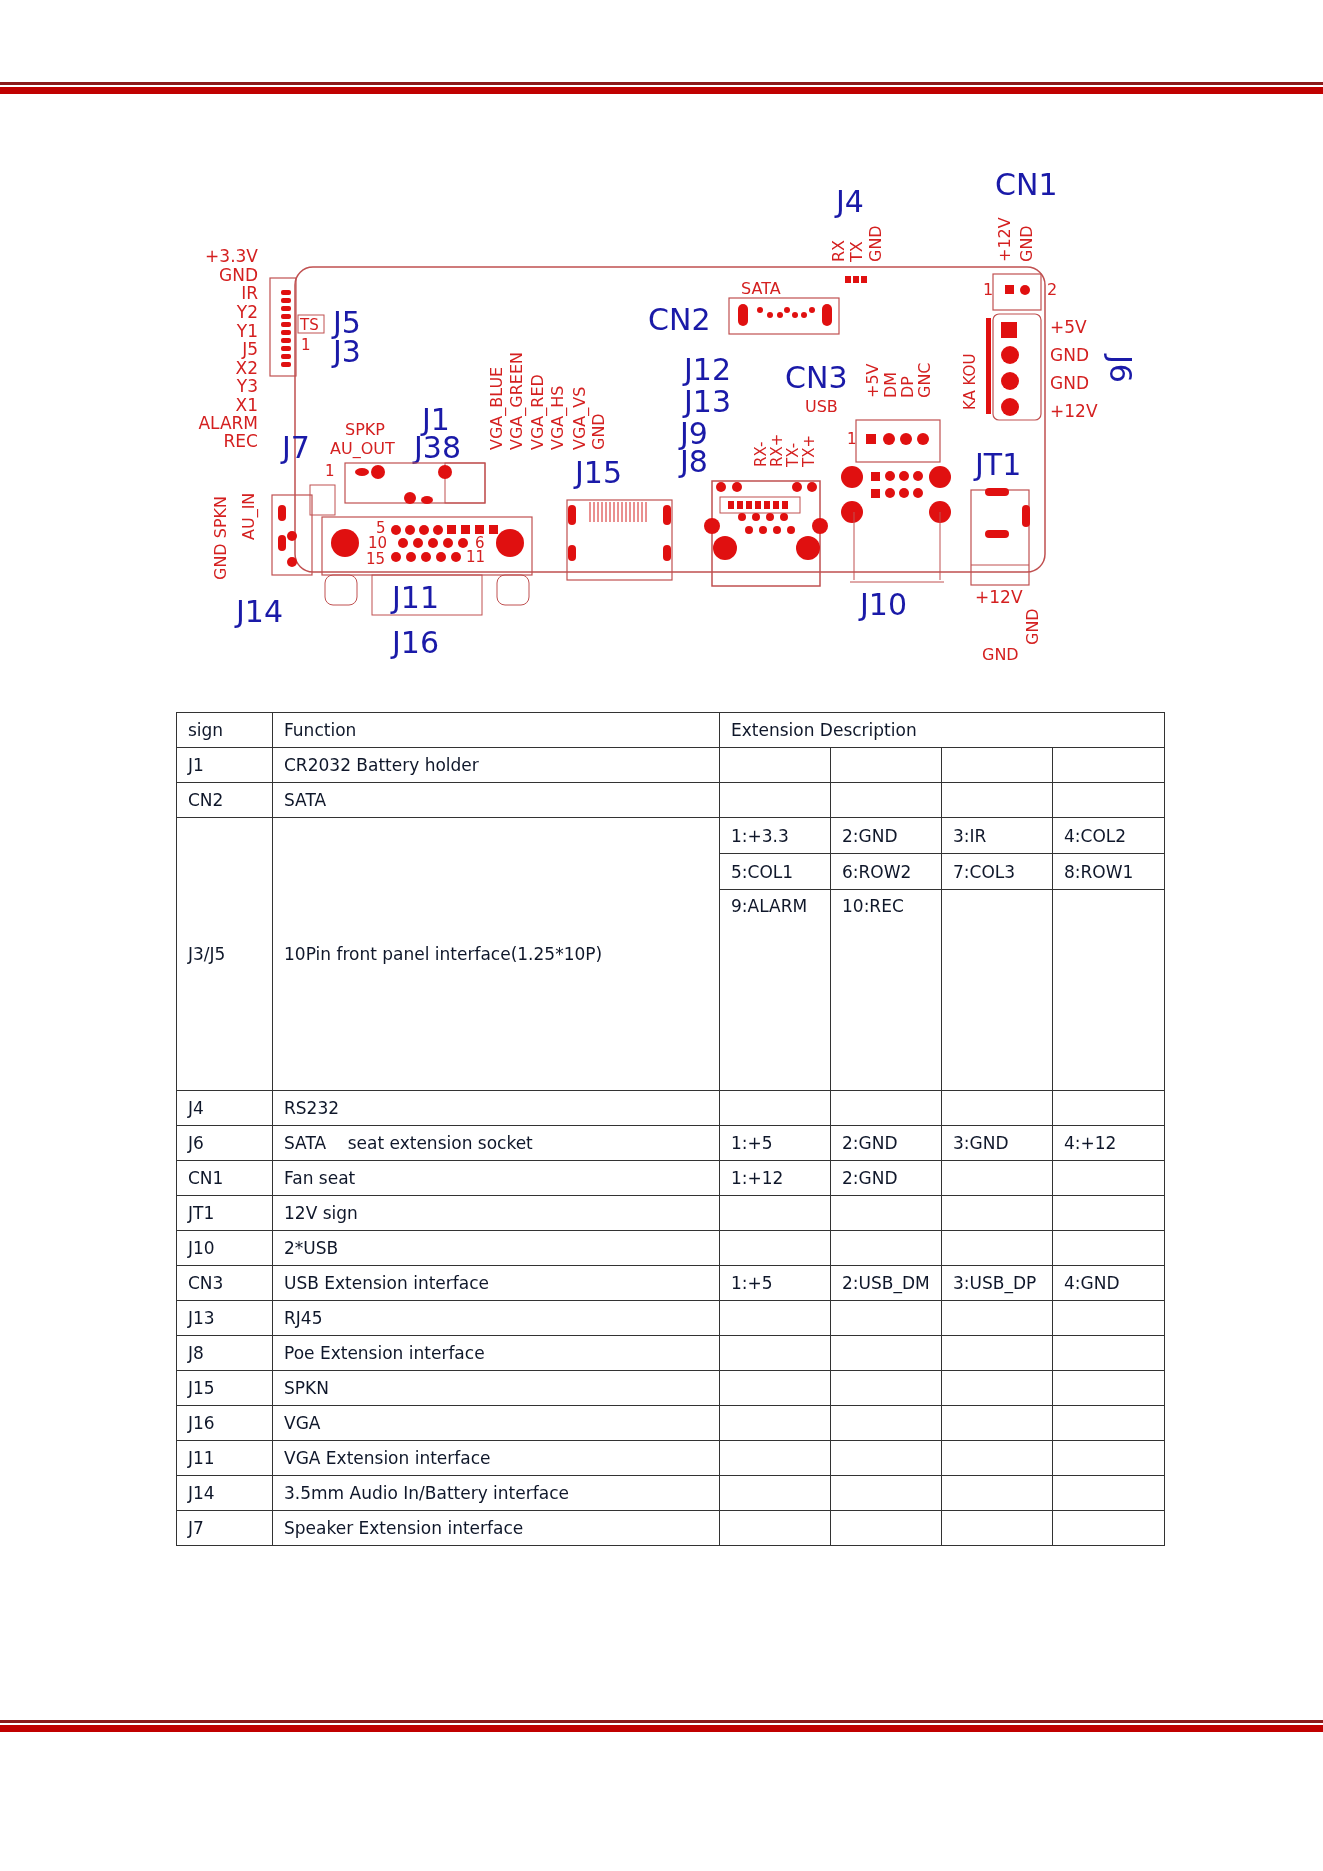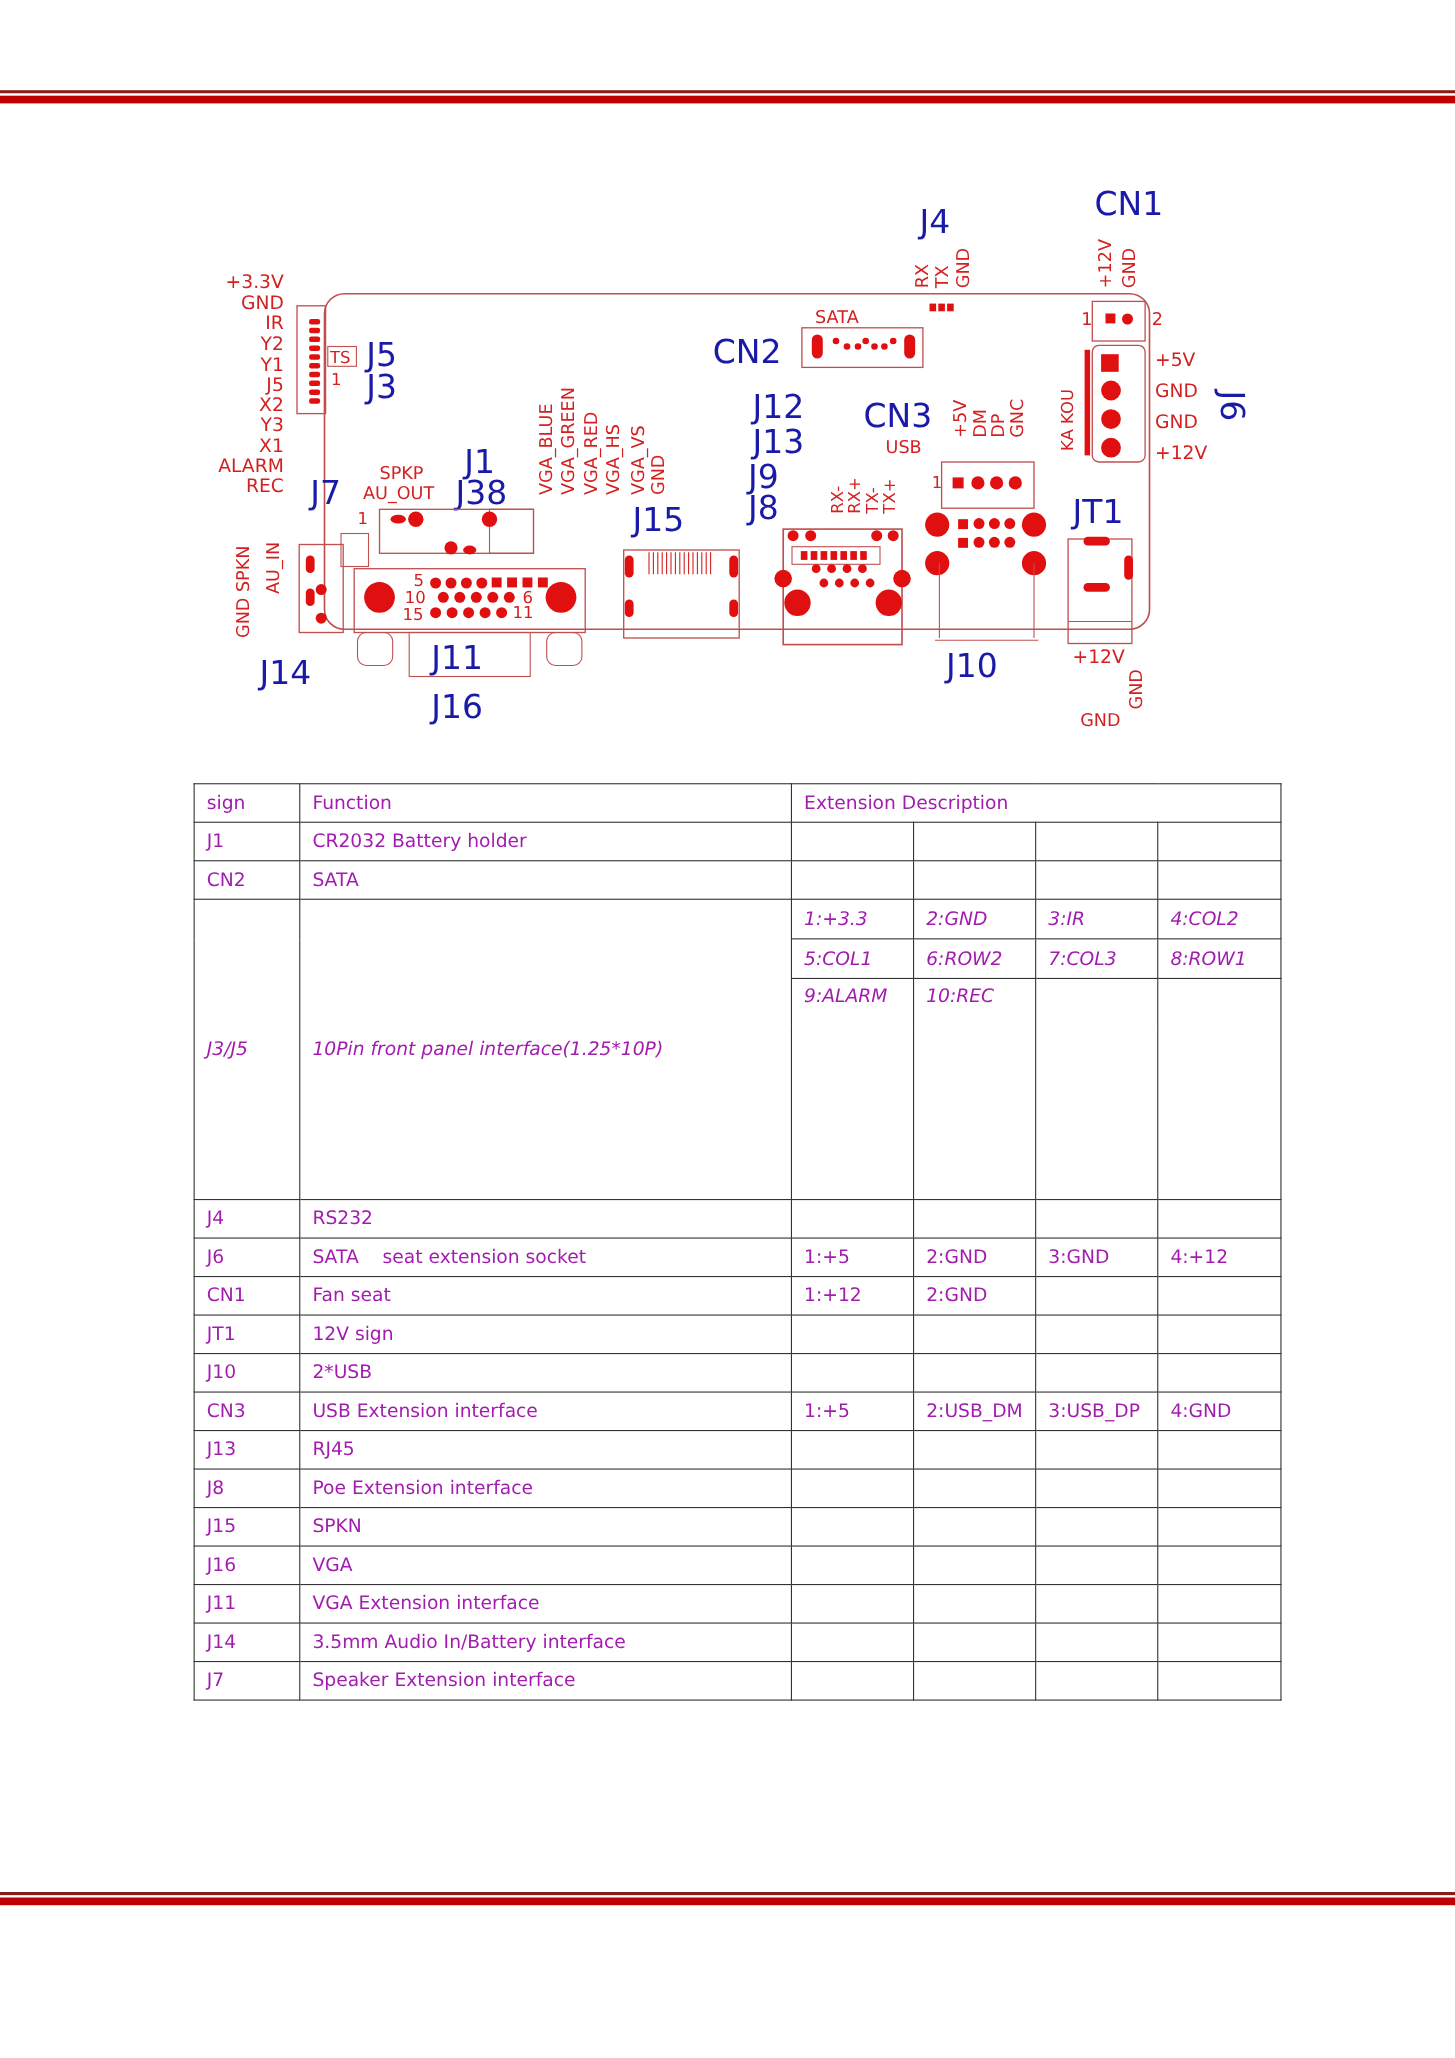--- a/index.html
+++ b/index.html
@@ -9,28 +9,28 @@
   .bar .gap { height: 2px; background: #ffffff; }
   .bar .thick { height: 7px; background: #c00000; }
   #top-bar { top: 82px; }
   #bottom-bar { top: 1720px; }
 
   #diagram { position: absolute; left: 0; top: 150px; width: 1323px; height: 530px; }
   #diagram svg { position: absolute; left: 0; top: 0; }
   .lbl-red { fill: #d42020; font-family: "DejaVu Sans", sans-serif; }
   .lbl-blue { fill: #1a1aa8; font-family: "DejaVu Sans", sans-serif; }
 
-  #pin-table { position: absolute; left: 176px; top: 712px; border-collapse: collapse; font-family: "DejaVu Sans", sans-serif; font-size: 17px; color: #a21caf; }
+  #pin-table { position: absolute; left: 176px; top: 712px; border-collapse: collapse; font-family: "DejaVu Sans", sans-serif; font-size: 17px; color: #0f172a; }
   #pin-table td { border: 1.5px solid #333; padding: 0 0 0 11px; height: 34px; vertical-align: middle; white-space: nowrap; }
   #pin-table td.c0 { width: 84px; }
   #pin-table td.c1 { width: 435px; margin-left: 24px; }
   #pin-table td.p { width: 99px; }
   #pin-table td.p4 { width: 100px; }
   #pin-table td.pl { width: 99px; }
-  #pin-table tr.sub td { height: 35px; font-style: italic; }
+  #pin-table tr.sub td { height: 35px; }
 </style>
 </head>
 <body>
 
 <div id="top-bar" class="bar">
   <div class="thin"></div>
     <div class="gap"></div>
     <div class="thick"></div>
 </div>
 

